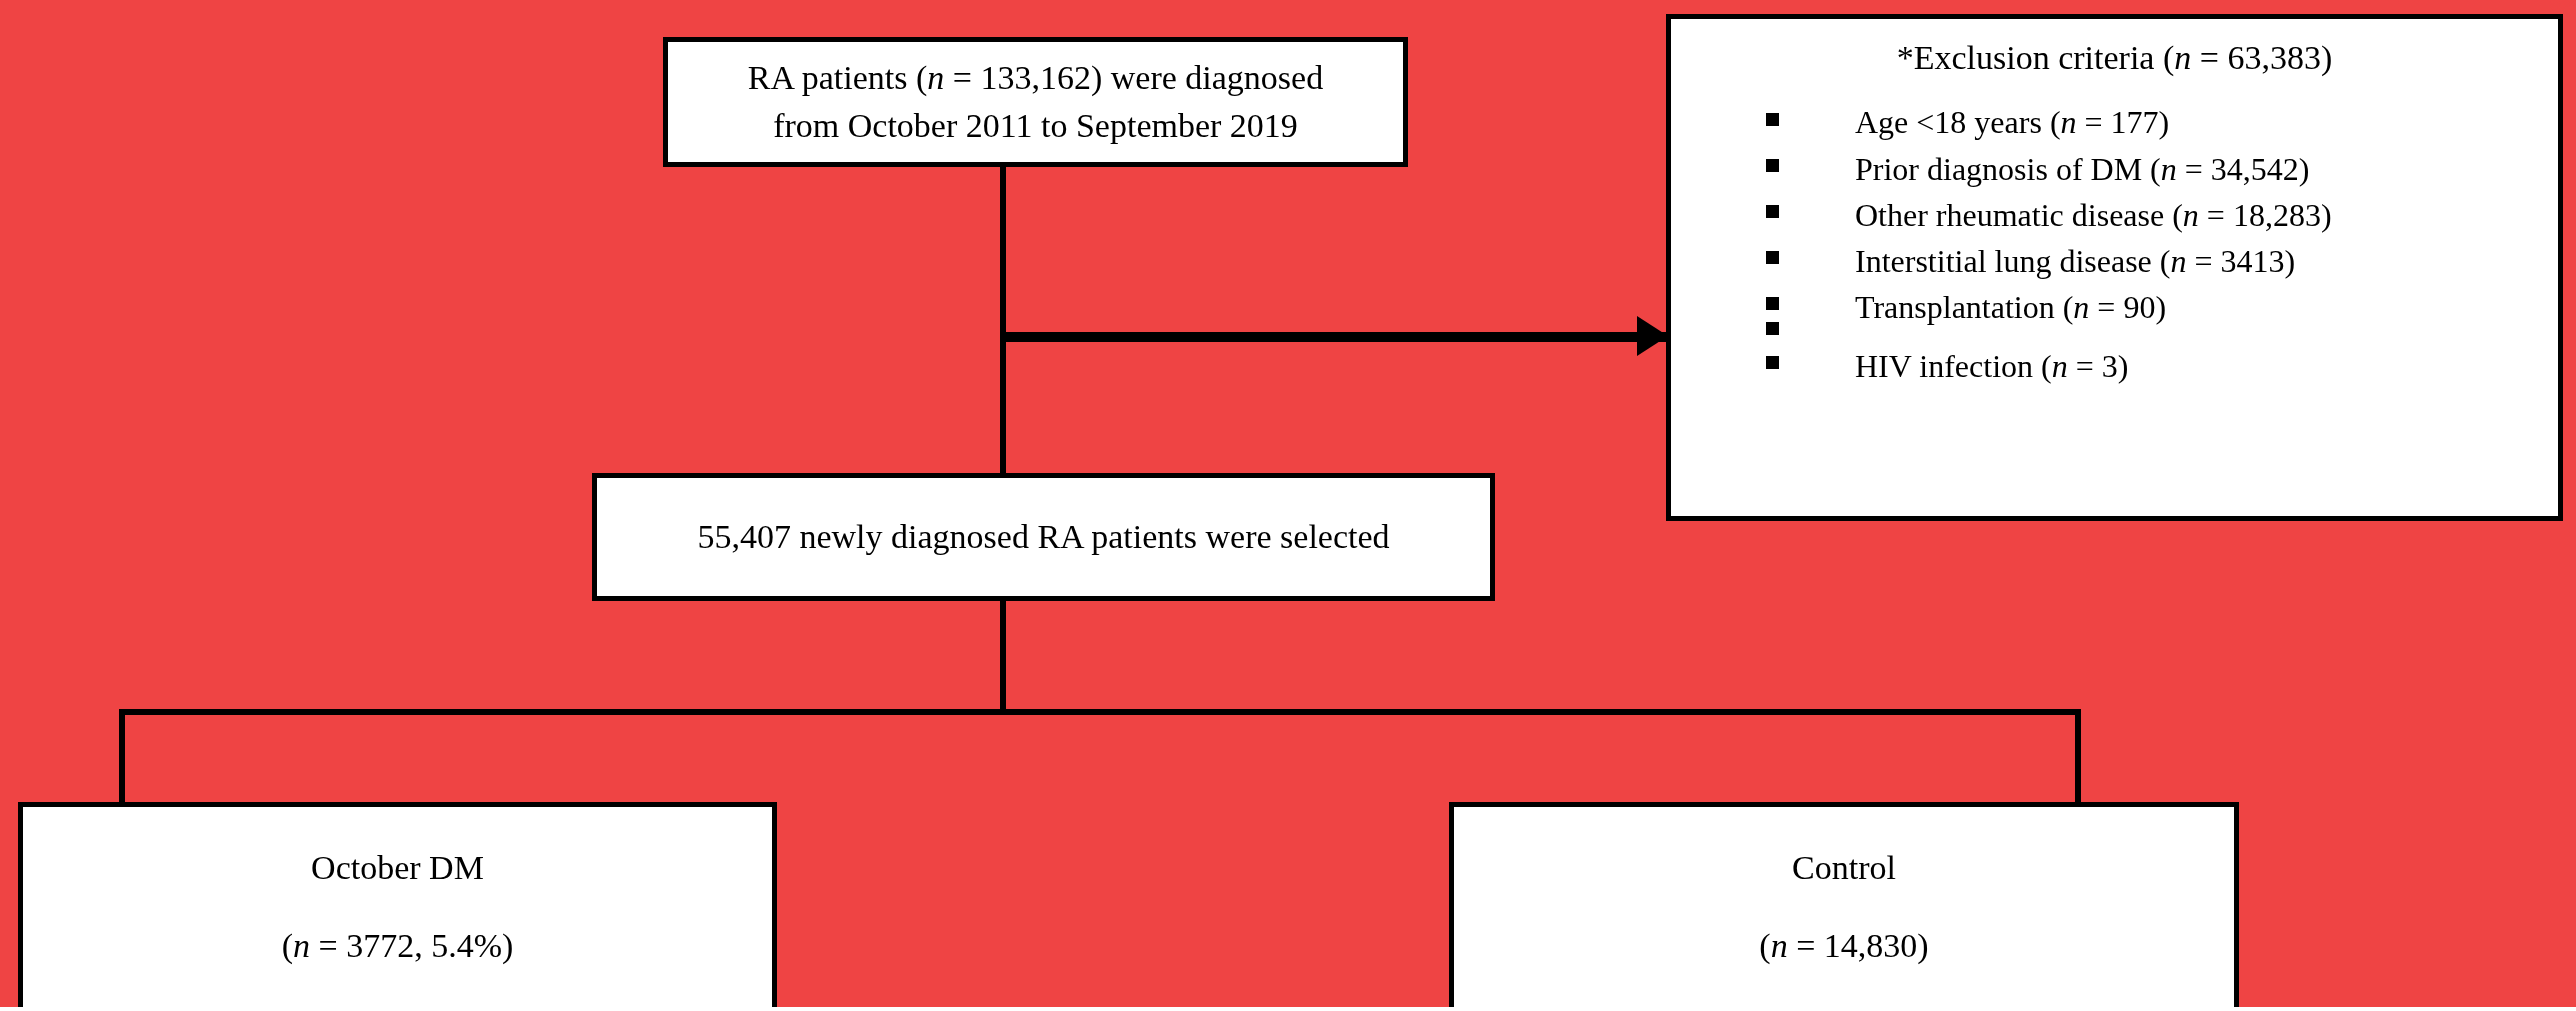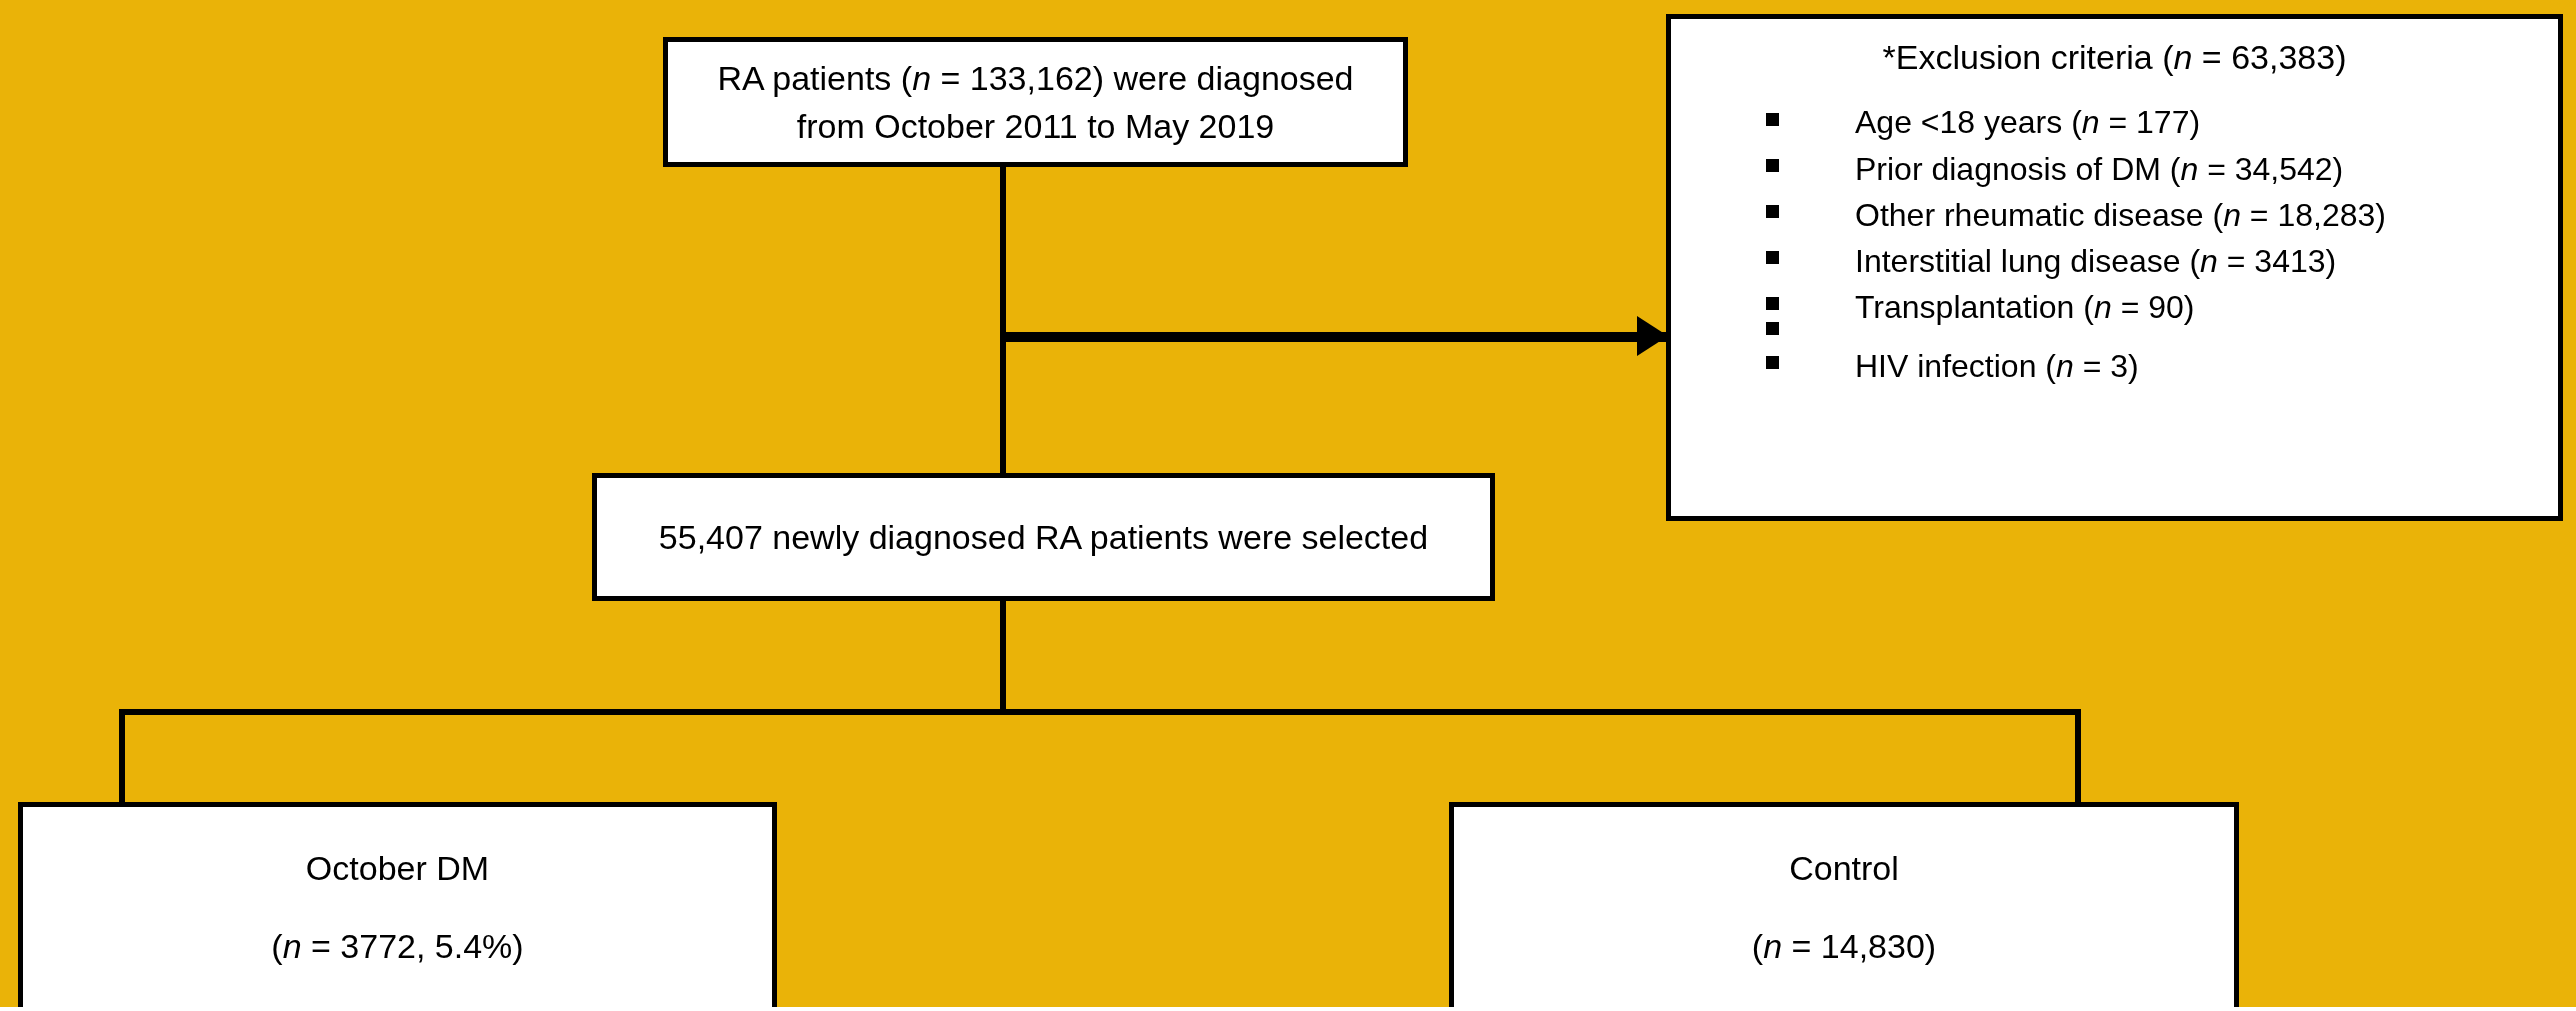--- a/index.html
+++ b/index.html
@@ -4,22 +4,22 @@
 <style>
   html, body {
     margin: 0;
     padding: 0;
     background: #ffffff;
   }
   #canvas {
     position: relative;
     width: 2576px;
     height: 1007px;
-    background: #eab308;
-    font-family: Liberation Sans, sans-serif;
+    background: #ef4444;
+    font-family: Liberation Serif, serif;
     color: #000000;
     overflow: hidden;
   }
 
   
   .box {
     position: absolute;
     box-sizing: border-box;
     border: 5.8px solid #000000;
     background: #ffffff;
@@ -156,21 +156,21 @@
   <div class="line-v" id="stem-top"></div>
   <div class="arrow-h" id="arrow-shaft"></div>
   <div class="arrow-head" id="arrow-tip"></div>
   <div class="line-v" id="stem-mid"></div>
   <div class="line-h" id="split-bar"></div>
   <div class="line-v" id="drop-left"></div>
   <div class="line-v" id="drop-right"></div>
 
   <div class="box" id="box-top">
     <div class="box-line">RA patients (<span class="it">n</span> = 133,162) were diagnosed</div>
-    <div class="box-line">from October 2011 to May 2019</div>
+    <div class="box-line">from October 2011 to September 2019</div>
   </div>
 
   <div class="box" id="box-exclusion">
     <div id="excl-title">*Exclusion criteria (<span class="it">n</span> = 63,383)</div>
     <ul id="excl-list">
       <li>
         <span class="bullet"></span>
         <span>Age &lt;18 years (<span class="it">n</span> = 177)</span>
       </li>
       <li>

